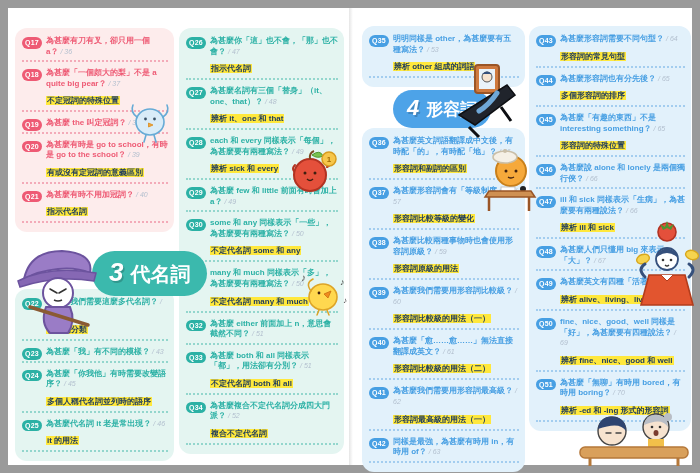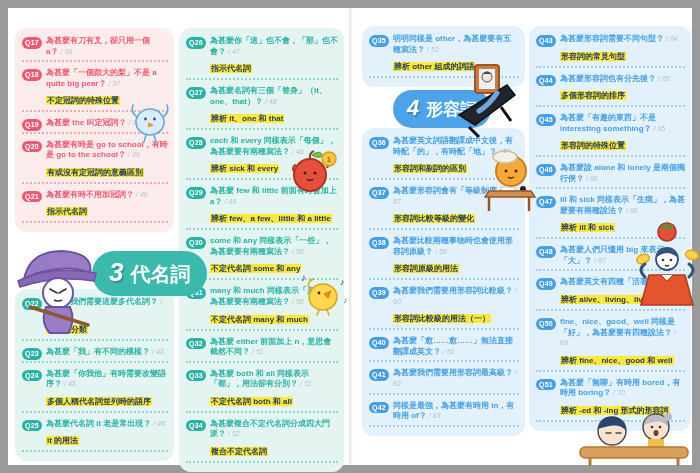--- a/index.html
+++ b/index.html
@@ -131,21 +131,20 @@
   <div class="qa-item">
     <span class="q-badge">Q28</span>
     <div class="qa-title"><span class="t-text">each 和 every 同樣表示「每個」，為甚麼要有兩種寫法？</span><span class="pg">/ 49</span></div>
     <div class="qa-sub"><mark>辨析 sick 和 every</mark></div>
     <div class="dots"></div>
   </div>
 
   <div class="qa-item">
     <span class="q-badge">Q29</span>
     <div class="qa-title"><span class="t-text">為甚麼 few 和 little 前面有時會加上 a？</span><span class="pg">/ 49</span></div>
-    <div class="qa-sub"><mark>辨析 few、a few、little 和 a little</mark></div>
     <div class="dots"></div>
   </div>
 
   <div class="qa-item">
     <span class="q-badge">Q30</span>
     <div class="qa-title"><span class="t-text">some 和 any 同樣表示「一些」，為甚麼要有兩種寫法？</span><span class="pg">/ 50</span></div>
     <div class="qa-sub"><mark>不定代名詞 some 和 any</mark></div>
     <div class="dots"></div>
   </div>
 
@@ -216,26 +215,28 @@
   <div class="qa-item">
     <span class="q-badge">Q39</span>
     <div class="qa-title"><span class="t-text">為甚麼我們需要用形容詞比較級？</span><span class="pg">/ 60</span></div>
     <div class="qa-sub"><mark>形容詞比較級的用法（一）</mark></div>
     <div class="dots"></div>
   </div>
 
   <div class="qa-item">
     <span class="q-badge">Q40</span>
     <div class="qa-title"><span class="t-text">為甚麼「愈……愈……」無法直接翻譯成英文？</span><span class="pg">/ 61</span></div>
+    <div class="qa-sub"><mark>形容詞比較級的用法（二）</mark></div>
     <div class="dots"></div>
   </div>
 
   <div class="qa-item">
     <span class="q-badge">Q41</span>
     <div class="qa-title"><span class="t-text">為甚麼我們需要用形容詞最高級？</span><span class="pg">/ 62</span></div>
+    <div class="qa-sub"><mark>形容詞最高級的用法（一）</mark></div>
     <div class="dots"></div>
   </div>
 
   <div class="qa-item">
     <span class="q-badge">Q42</span>
     <div class="qa-title"><span class="t-text">同樣是最強，為甚麼有時用 in，有時用 of？</span><span class="pg">/ 63</span></div>
     <div class="dots"></div>
   </div>
 </section>
 

